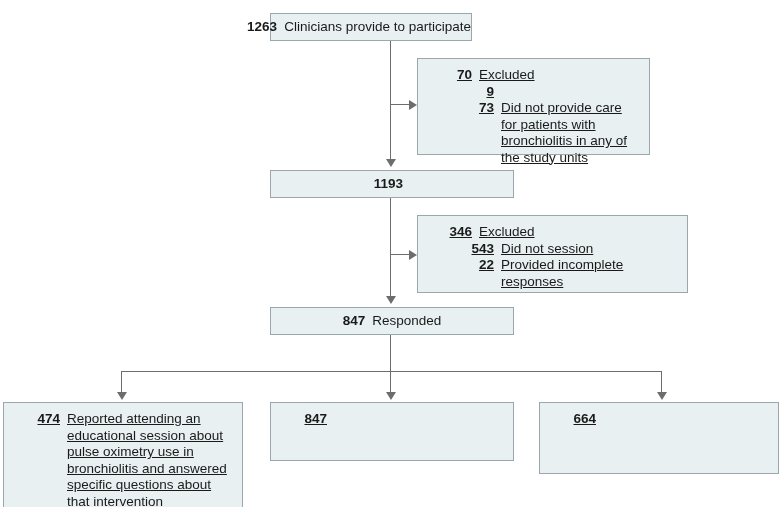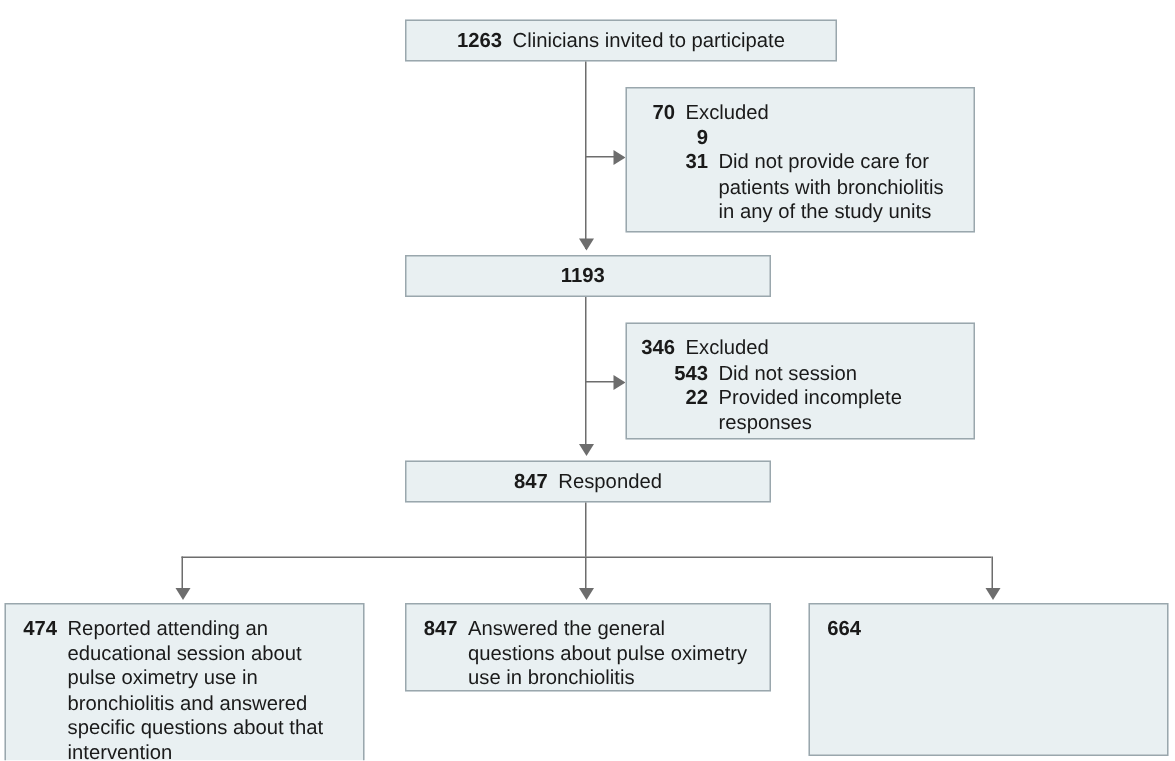--- a/index.html
+++ b/index.html
@@ -42,21 +42,22 @@
     text-align: right;
     flex: 0 0 auto;
   }
   .txt {
     font-weight: normal;
   }
   .node-center .num { margin-right: 7px; }
 
   
   .listbox {
-    padding: 8px 9px 8px 2px;
+    padding: 8px 9px 8px 24px;
+    text-decoration: underline;
   }
   .litem {
     display: flex;
     align-items: flex-start;
     margin-bottom: 0px;
   }
   .litem .num {
     flex: 0 0 auto;
     padding-right: 7px;
     text-align: right;
@@ -96,60 +97,60 @@
     border-top: 5px solid transparent;
     border-bottom: 5px solid transparent;
     border-left: 8px solid #6d6d6d;
   }
 </style>
 </head>
 <body>
 
 <div id="flowchart">
 
-  <div class="node node-center" style="left:270px; top:13px; width:288px; height:28px;">
+  <div class="node node-center" style="left:270px; top:13px; width:202px; height:28px;justify-content:flex-end;">
     <div class="row">
       <span class="num">1263</span>
-      <span class="txt">Clinicians invited to participate</span>
+      <span class="txt">Clinicians provide to participate</span>
     </div>
   </div>
 
   <div class="vline" style="left:390px; top:41px; height:125px;"></div>
   <div class="arrow-down" style="left:386px; top:159px;"></div>
 
   <div class="hline" style="left:390px; top:104px; width:20px;"></div>
   <div class="arrow-right" style="left:409px; top:100px;"></div>
 
   <div class="node listbox" style="left:417px; top:58px; width:233px; height:97px;">
     <div class="litem indent-0">
       <span class="num">70</span>
       <span class="txt">Excluded</span>
     </div>
     <div class="litem indent-1">
       <span class="num">9</span>
     </div>
     <div class="litem indent-1">
-      <span class="num">31</span>
+      <span class="num">73</span>
       <span class="txt">Did not provide care for patients with bronchiolitis in any of the study units</span>
     </div>
   </div>
 
   <div class="node node-center" style="left:270px; top:170px; width:244px; height:28px;">
     <div class="row">
       <span class="num">1193</span>
     </div>
   </div>
 
   <div class="vline" style="left:390px; top:198px; height:104px;"></div>
   <div class="arrow-down" style="left:386px; top:296px;"></div>
 
   <div class="hline" style="left:390px; top:254px; width:20px;"></div>
   <div class="arrow-right" style="left:409px; top:250px;"></div>
 
-  <div class="node listbox" style="left:417px; top:215px; width:233px; height:78px;">
+  <div class="node listbox" style="left:417px; top:215px; width:271px; height:78px;">
     <div class="litem indent-0">
       <span class="num">346</span>
       <span class="txt">Excluded</span>
     </div>
     <div class="litem indent-1">
       <span class="num">543</span>
       <span class="txt">Did not session</span>
     </div>
     <div class="litem indent-1">
       <span class="num">22</span>
@@ -180,23 +181,22 @@
   <div class="node listbox outcome" style="left:3px; top:402px; width:240px; height:112px;">
     <div class="litem">
       <span class="num">474</span>
       <span class="txt">Reported attending an educational session about pulse oximetry use in bronchiolitis and answered specific questions about that intervention</span>
     </div>
   </div>
 
   <div class="node listbox outcome" style="left:270px; top:402px; width:244px; height:59px;">
     <div class="litem">
       <span class="num">847</span>
-      <span class="txt">Answered the general questions about pulse oximetry use in bronchiolitis</span>
-    </div>
-  </div>
-
-  <div class="node listbox outcome" style="left:539px; top:402px; width:240px; height:102px;">
+    </div>
+  </div>
+
+  <div class="node listbox outcome" style="left:539px; top:402px; width:240px; height:72px;">
     <div class="litem">
       <span class="num">664</span>
     </div>
   </div>
 
 </div>
 
 </body></html>

